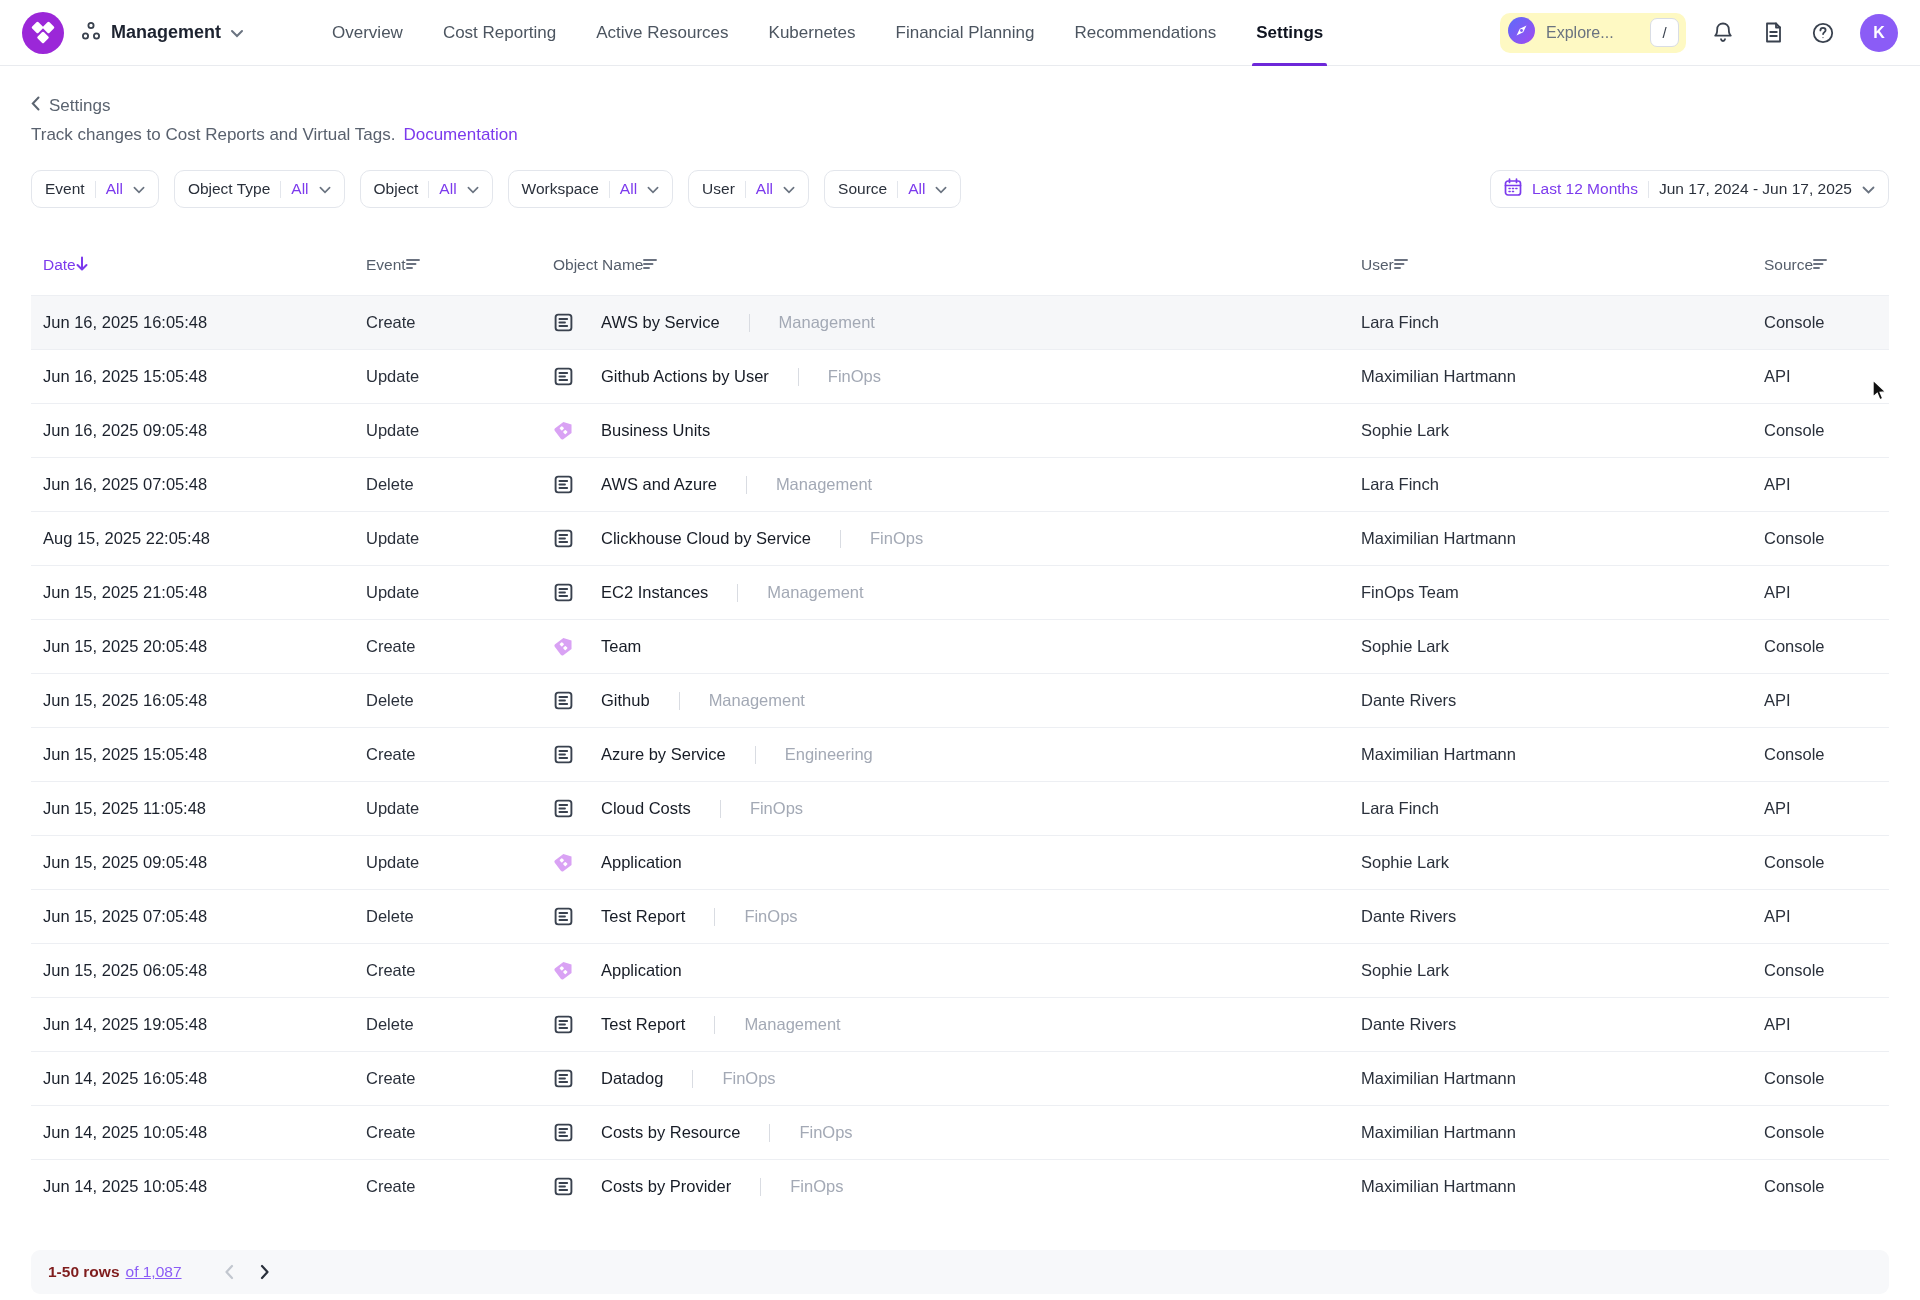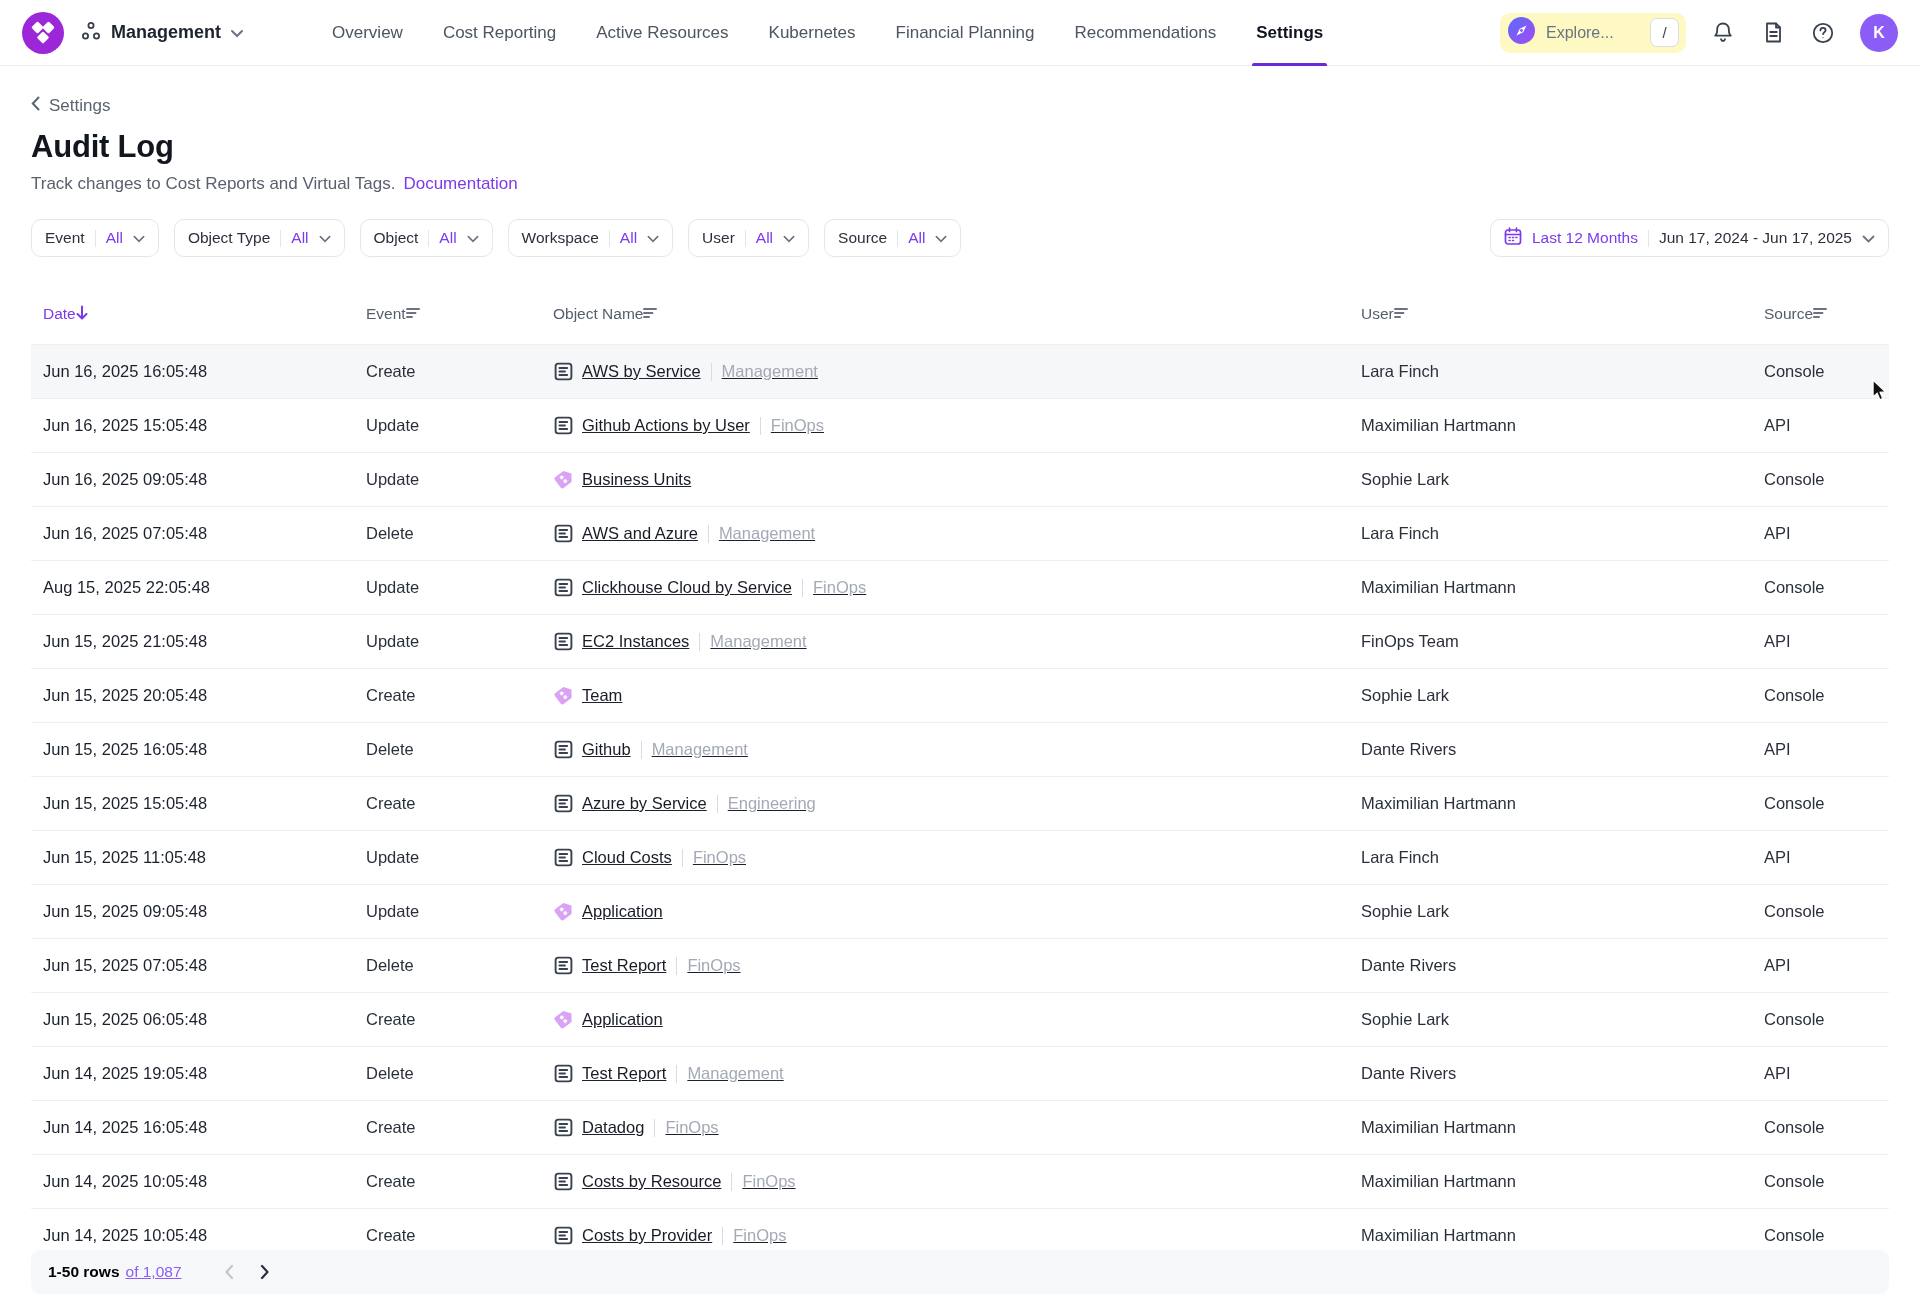--- a/index.html
+++ b/index.html
@@ -52,30 +52,30 @@
   
   .table-wrap { margin-top:27px; position:relative; }
   .t-grid { display:grid; grid-template-columns:323px 187px 808px 403px 1fr; padding:0 12px; align-items:center; }
   .t-head { height:60px; }
   .t-head .th { display:flex; align-items:center; gap:0; font-size:15.5px; color:#555e6b; cursor:pointer; }
   .t-head .th.sorted { color:#7c3aed; font-weight:500; }
   .t-row { height:54px; border-top:1px solid #edeff3; font-size:16.5px; cursor:pointer; }
   .t-row.hovered { background:#f6f7f9; }
   .cell-date { color:#1b212c; }
   .cell-event { color:#2a303b; }
-  .cell-obj { display:flex; align-items:center; gap:8px; min-width:0;text-decoration:underline; }
+  .cell-obj { display:flex; align-items:center; gap:27px; min-width:0; }
   .obj-name { color:#171c26; white-space:nowrap; }
   .obj-div { width:1px; height:18px; background:#d9dce2; margin:0 2px; }
   .obj-ws { color:#a3a9b5; white-space:nowrap; }
   .cell-user,.cell-source { color:#2a303b; }
 
   .table-footer { position:absolute; left:31px; right:31px; bottom:6px; height:44px;
     background:#f7f8fa; border-radius:9px; display:flex; align-items:center;
     padding:0 17px; gap:6px; font-size:15.5px; z-index:5; }
-  .rows-count { font-weight:700; color:#000000; }
+  .rows-count { font-weight:700; color:#7f1d1d; }
   .rows-total { color:#8b5cf6; margin-right:26px;text-decoration:underline; }
   .pg-btn { width:30px; height:30px; display:flex; align-items:center; justify-content:center;
     cursor:pointer; border-radius:6px; }
 
   .cursor-overlay { position:absolute; left:1869px; top:379px; z-index:9; pointer-events:none; }
 </style>
 </head>
 <body>
 
 <div class="navbar">
@@ -159,21 +159,20 @@
 
   <div class="breadcrumb">
     <span>
       <svg width="9" height="15" viewBox="0 0 9 15" fill="none" stroke="#5b6470" stroke-width="2" stroke-linecap="round">
           <path d="M7.5 1.5 L1.8 7.5 L7.5 13.5"></path>
         </svg>
     </span>
     <span>Settings</span>
   </div>
 
-  <div class="page-title">Audit Log</div>
 
   <div class="subtitle-row">
     <span>Track changes to Cost Reports and Virtual Tags.</span><a class="doc-link">Documentation</a>
   </div>
 
   <div class="filters-row">
     <span id="filter-pills" style="display:flex;gap:15px;">
         <div class="pill">
           <span class="p-label">Event</span>
           <span class="p-div"></span>

